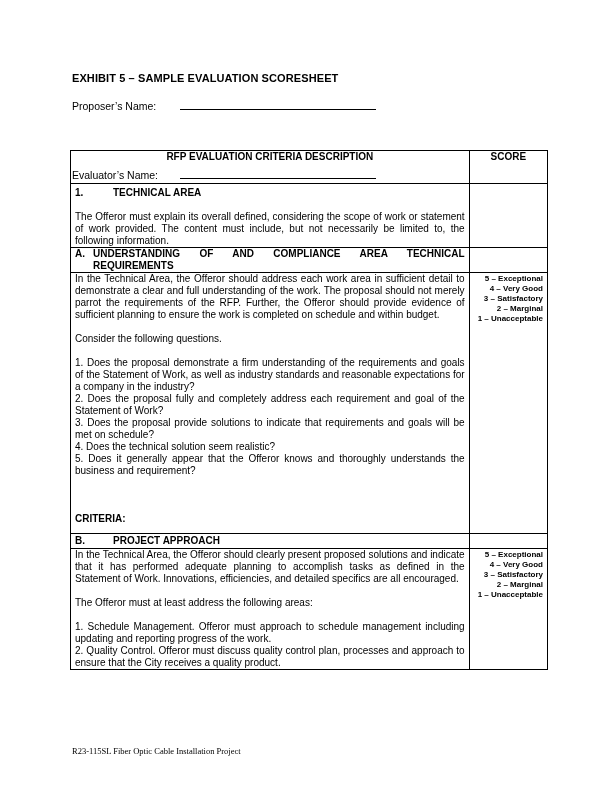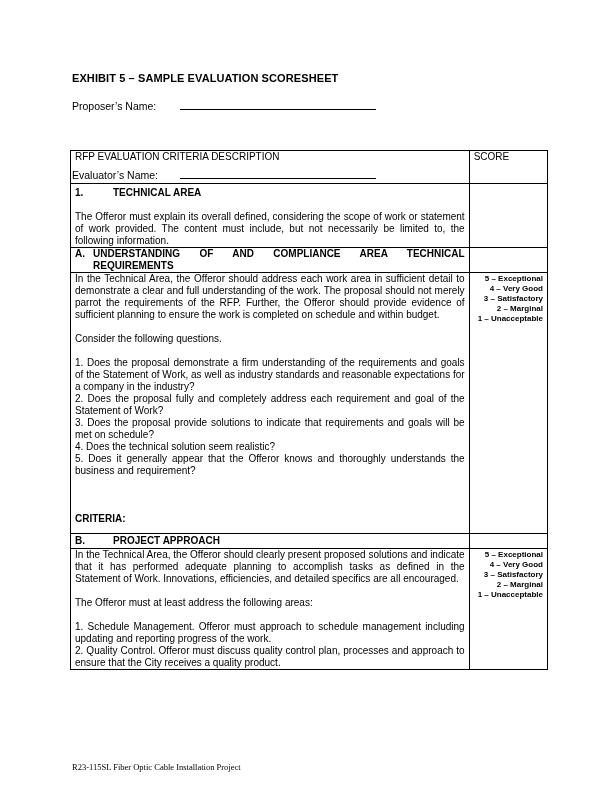--- a/index.html
+++ b/index.html
@@ -21,35 +21,34 @@
       width: 196px; border-bottom: 1px solid #000; height: 10px;
     }
     table.score {
       position: absolute; left: 70px; top: 150px; width: 478px;
       border-collapse: collapse; font-size: 10px; line-height: 12px;
     }
     table.score td, table.score th {
       border: 1px solid #000; vertical-align: top; padding: 0 4px;
     }
     th.hdr {
-      font-weight: normal; height: 32px; vertical-align: middle; text-align: left;
+      font-weight: bold; height: 32px; vertical-align: middle; text-align: center;
       font-size: 10px;
     }
     td.desc { width: 400px; text-align: justify; }
     td.scorecol { width: 70px; padding: 0 4px; }
     .sec-title { font-weight: bold; display: flex; padding-top: 3px; }
     .sec-title .num { width: 38px; }
     .p { margin: 0; }
     .gap { height: 12px; }
     .scale { font-size: 8px; font-weight: bold; line-height: 10px; padding-top: 1px; text-align: right; }
     .comments { font-weight: bold; }
     .footer {
       position: absolute; left: 72px; top: 746px; font-size: 8.5px;
       font-family: "Liberation Serif", serif;
-      margin-top: 16px;
     }
   </style>
 </head>
 <body>
 
 <div class="page">
   <div class="exhibit-title">EXHIBIT 5 – SAMPLE EVALUATION SCORESHEET</div>
 
   <div class="name-line" style="top:99px;">
     <span class="label">Proposer’s Name:</span>

